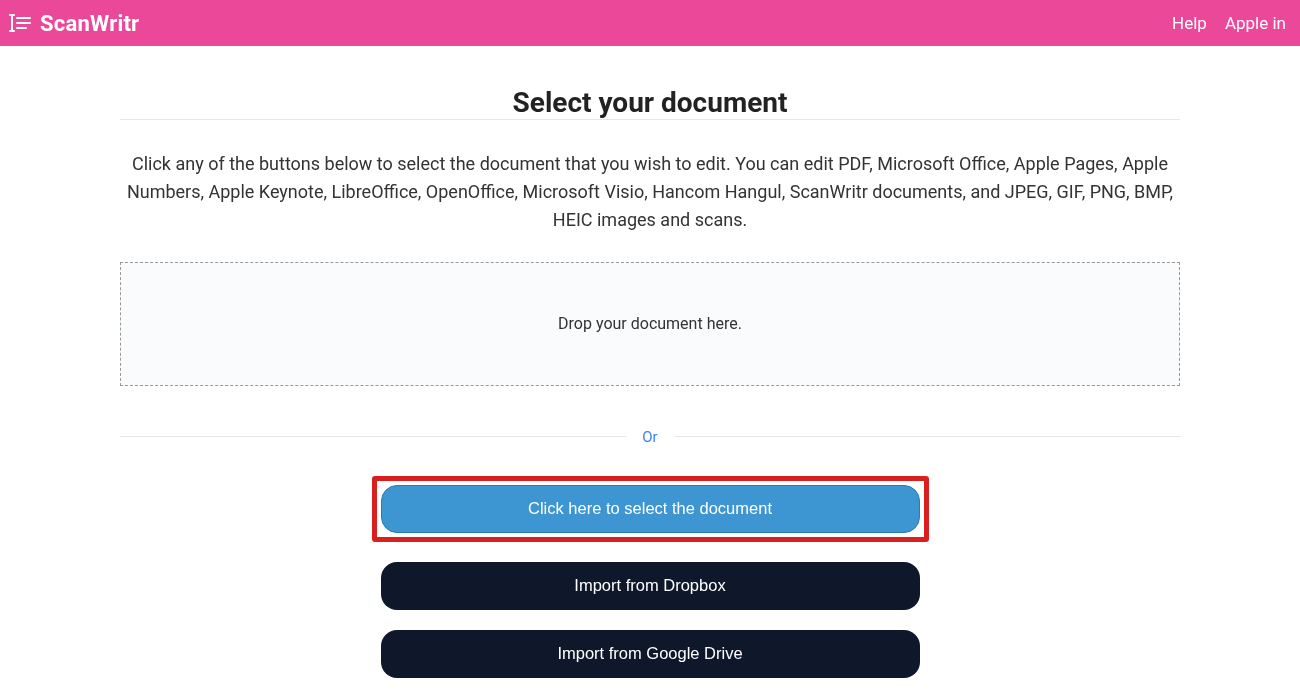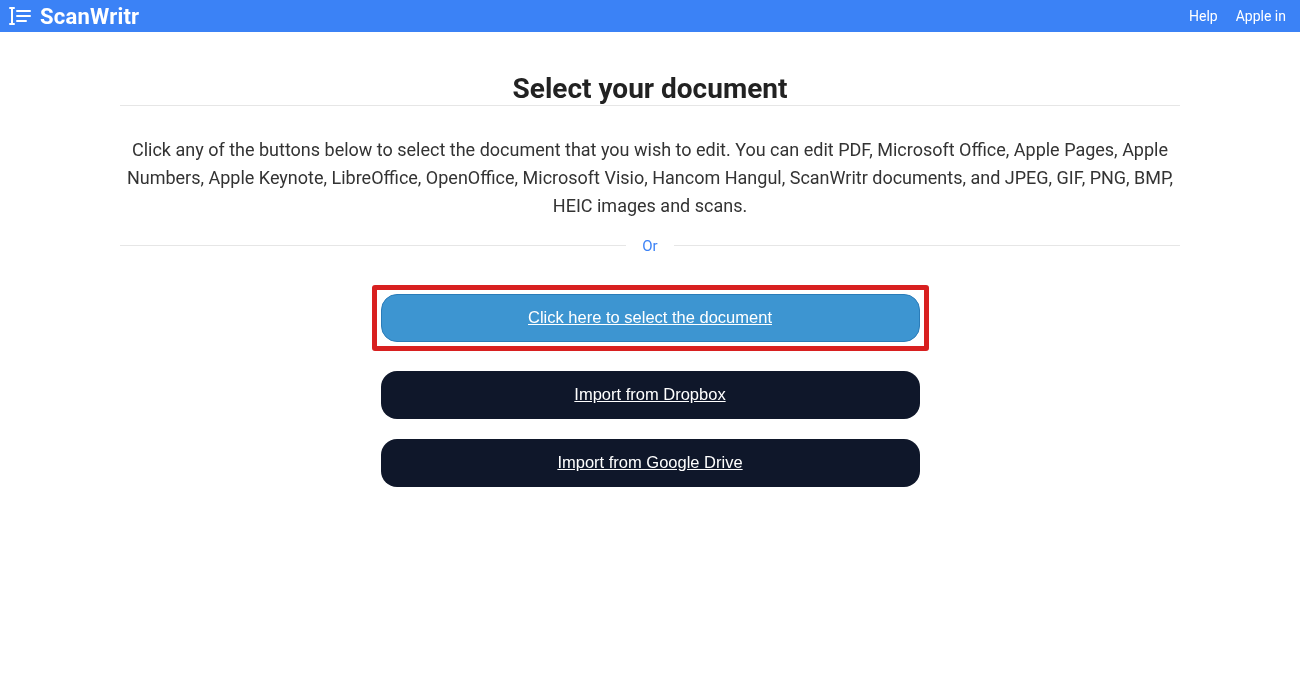--- a/index.html
+++ b/index.html
@@ -5,22 +5,22 @@
   * { box-sizing: border-box; margin: 0; padding: 0; }
   body {
     font-family: -apple-system, BlinkMacSystemFont, "Segoe UI", Roboto, "Helvetica Neue", Arial, sans-serif;
     background: #ffffff;
     color: #333;
     width: 1300px;
     height: 699px;
     overflow: hidden;
   }
   .header {
-    background: #3b82f6;
-    height: 32px;
+    background: #ec4899;
+    height: 46px;
     display: flex;
     align-items: center;
     justify-content: space-between;
     padding: 0 14px 0 8px;
     color: #fff;
   }
   .brand {
     display: flex;
     align-items: center;
     gap: 8px;
@@ -33,21 +33,21 @@
   }
   .brand-name {
     font-size: 22px;
     font-weight: 700;
     letter-spacing: 0.2px;
   }
   .header-right {
     display: flex;
     align-items: flex-start;
     gap: 18px;
-    font-size: 14px;
+    font-size: 17px;
   }
   .header-link { color:#fff; cursor:pointer; }
   .container {
     max-width: 1060px;
     margin: 0 auto;
     padding: 40px 0 0;
     text-align: center;
   }
   .page-title {
     font-size: 28px;
@@ -57,21 +57,21 @@
   .hr {
     height:1px;
     background:#e6e6e6;
     border:none;
     margin:0;
   }
   .desc {
     font-size: 18px;
     line-height: 1.55;
     color: #333;
-    margin: 30px auto 17px;
+    margin: 30px auto 28px;
     max-width: 1050px;
   }
   .dropzone {
     border: 1px dashed #999;
     background: #fafbfc;
     height: 124px;
     display:flex; align-items:center; justify-content:center;
     font-size:16px;
     color:#333;
     margin: 0 0 42px;
@@ -87,21 +87,20 @@
   }
   .btn {
     width: 539px;
     height: 48px;
     border-radius: 16px;
     display:flex; align-items:center; justify-content:center;
     font-size:16.5px;
     color:#fff;
     cursor:pointer;
     border: none;
-    text-decoration: underline;
   }
   .btn-dark { background:#0f172a; }
   .btn-light { background:#3d95d1; border:1px solid #2a7cb9; }
   .highlight-frame {
     border: 5px solid #d82020;
     padding: 4px;
     border-radius: 3px;
   }
 </style>
 </head>
@@ -125,20 +124,23 @@
     <span class="header-link">Help</span>
     <span class="header-link">Apple in</span>
   </div>
 </div>
 
 <div class="container">
   <h1 class="page-title">Select your document</h1>
   <div class="hr"></div>
   <p class="desc">Click any of the buttons below to select the document that you wish to edit. You can edit PDF, Microsoft Office, Apple Pages, Apple Numbers, Apple Keynote, LibreOffice, OpenOffice, Microsoft Visio, Hancom Hangul, ScanWritr documents, and JPEG, GIF, PNG, BMP, HEIC images and scans.</p>
 
+  <div class="dropzone">
+    <span>Drop your document here.</span>
+  </div>
 
   <div class="or-row">
     <div class="or-line"></div>
     <span class="or-label">Or</span>
     <div class="or-line"></div>
   </div>
 
   <div class="buttons">
     <div class="highlight-frame">
       <button class="btn btn-light">Click here to select the document</button>

